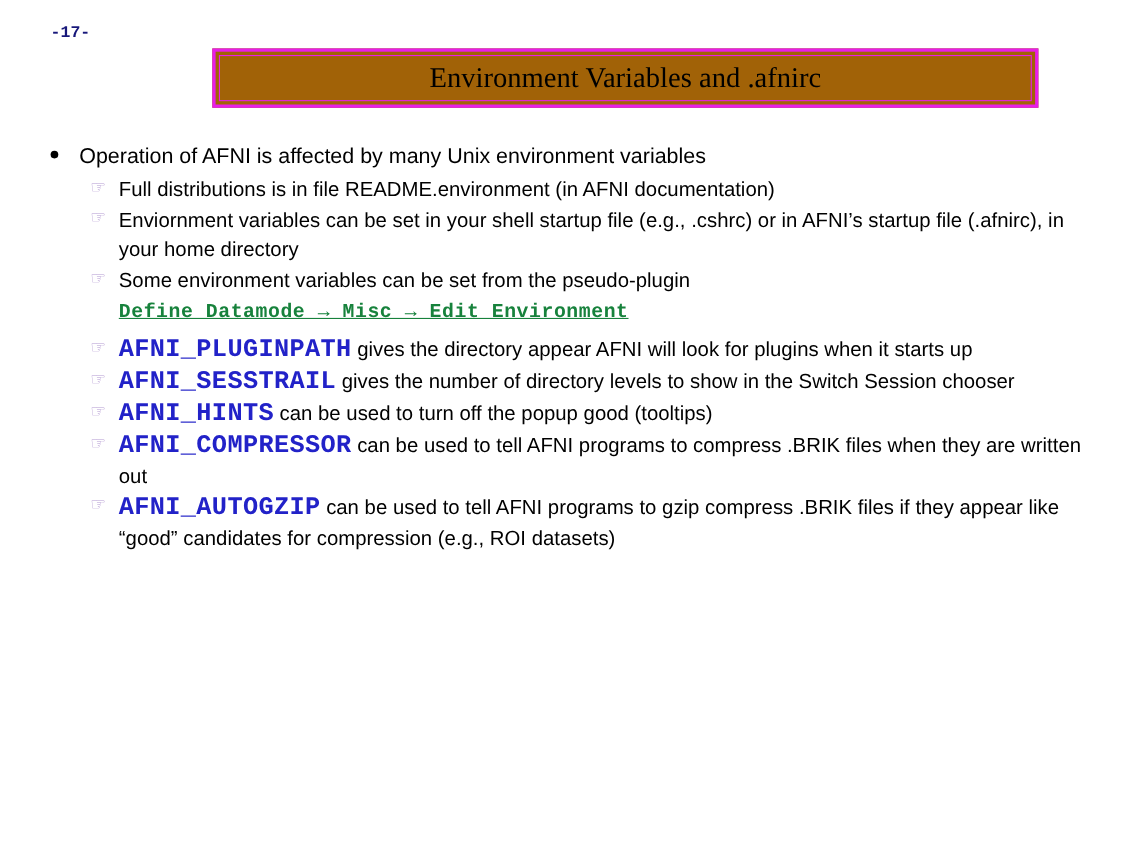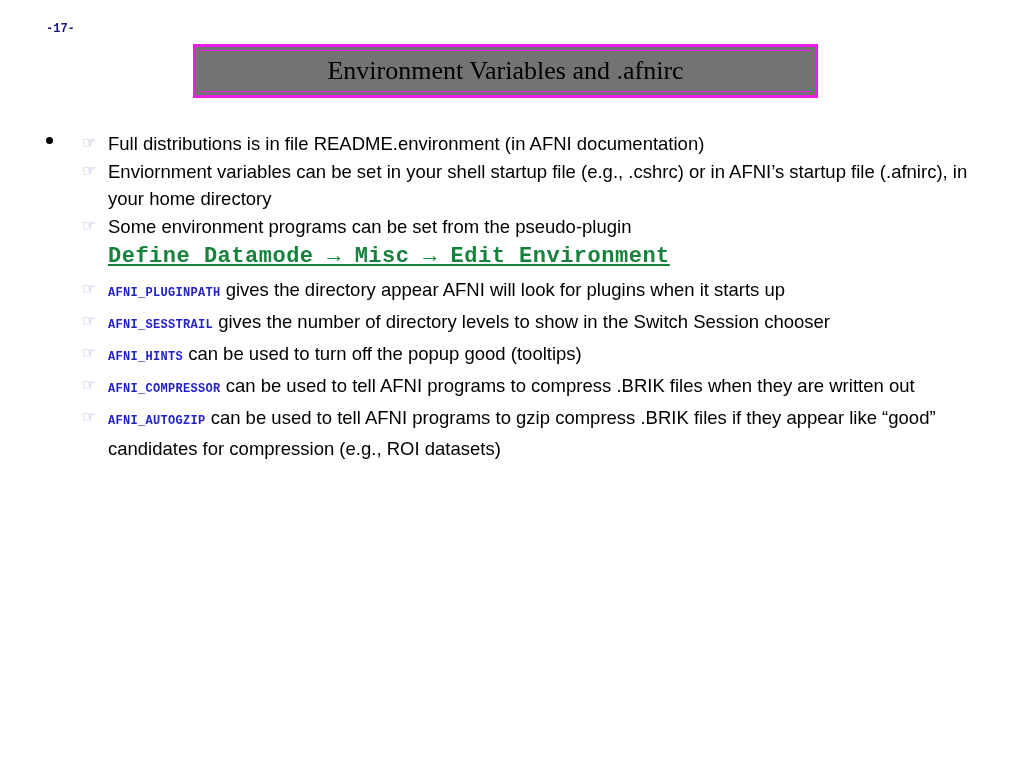--- a/index.html
+++ b/index.html
@@ -15,36 +15,36 @@
     color: #000000;
     overflow: hidden;
   }
 
   
   .slide-number {
     position: absolute;
     left: 46px;
     top: 22px;
     font-family: "Liberation Mono", monospace;
-    font-size: 12px;
+    font-size: 15px;
     font-weight: bold;
     color: #17177a;
     letter-spacing: 0px;
   }
 
   
   .title-box {
     position: absolute;
     left: 193px;
     top: 44px;
-    width: 625px;
+    width: 751px;
     height: 54px;
     border: 3px solid #e81ee8;
     box-sizing: border-box;
-    background: #737373;
+    background: #a16207;
   }
   .title-box-inner {
     position: absolute;
     left: 3px;
     top: 3px;
     right: 3px;
     bottom: 3px;
     border: 1px solid #e81ee8;
     box-sizing: border-box;
     display: flex;
@@ -103,66 +103,67 @@
     color: #b49ad2;
     line-height: 20px;
   }
 
   .u { }
   .italic { font-style: italic; }
 
   .menu-path {
     font-family: "Liberation Mono", monospace;
     font-weight: bold;
-    font-size: 22px;
+    font-size: 18px;
     color: #17823c;
     text-decoration: underline;
     letter-spacing: 0.5px;
     display: inline-block;
     margin-top: 3px;
   }
   .envvar {
     font-family: "Liberation Mono", monospace;
     font-weight: bold;
-    font-size: 12px;
+    font-size: 23px;
     color: #2222c8;
     letter-spacing: 0.3px;
   }
   .spacer-sm { height: 5px; }
 </style>
 </head>
 <body>
 
 <div class="slide-number">-17-</div>
 
 <div class="title-box">
   <div class="title-box-inner">
     <span class="title-text">Environment Variables and .afnirc</span>
   </div>
 </div>
 
 <div class="content">
 
   <div class="l1">
     <span class="bullet"></span>
+    <span>Operation of AFNI is affected by many Unix environment variables</span>
   </div>
 
   <div class="l2">
     <span class="bullet2">☞</span>
     <span>Full distributions is in file </span><span class="u">README.environment</span><span> (in AFNI documentation)</span>
   </div>
 
   <div class="l2">
     <span class="bullet2">☞</span>
     <span>Enviornment variables can be set in your shell startup file (e.g., .cshrc) or in AFNI’s startup file (.afnirc), in your home directory</span>
   </div>
 
   <div class="l2">
     <span class="bullet2">☞</span>
-    <span>Some environment programs can be set from the pseudo-plugin</span>
+    <span>Some environment variables can be set from the pseudo-plugin</span>
     <br>
     <span class="menu-path">Define Datamode → Misc → Edit Environment</span>
   </div>
 
   <div class="spacer-sm"></div>
 
 
   <div class="l2">
     <span class="bullet2">☞</span>
     <span class="envvar">AFNI_PLUGINPATH</span><span> gives the directory appear AFNI will look for plugins when it starts up</span>

